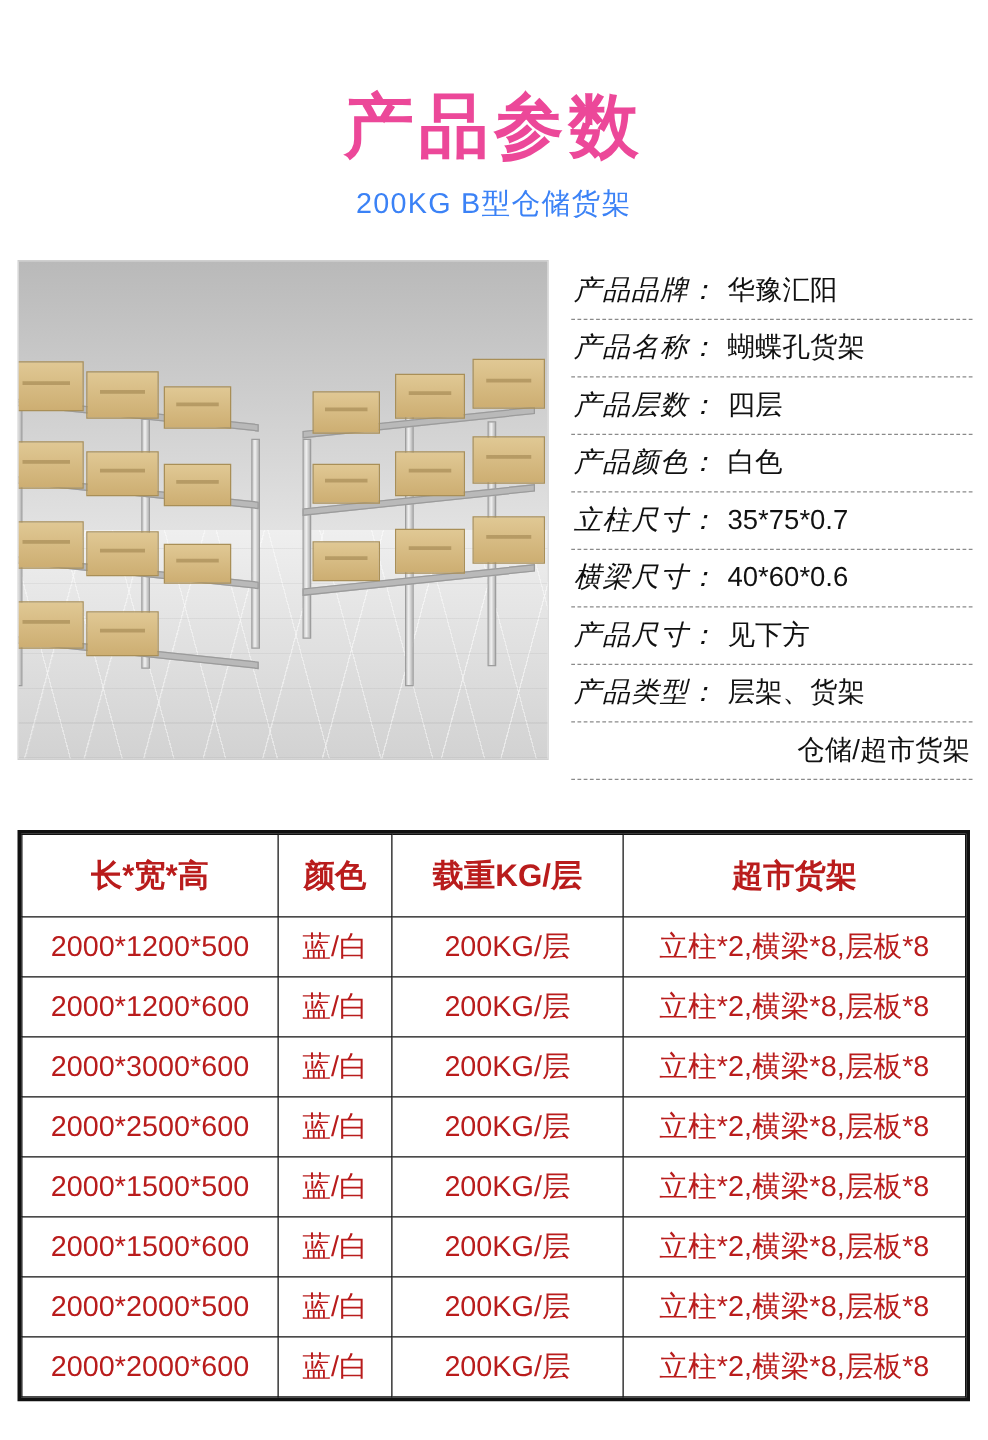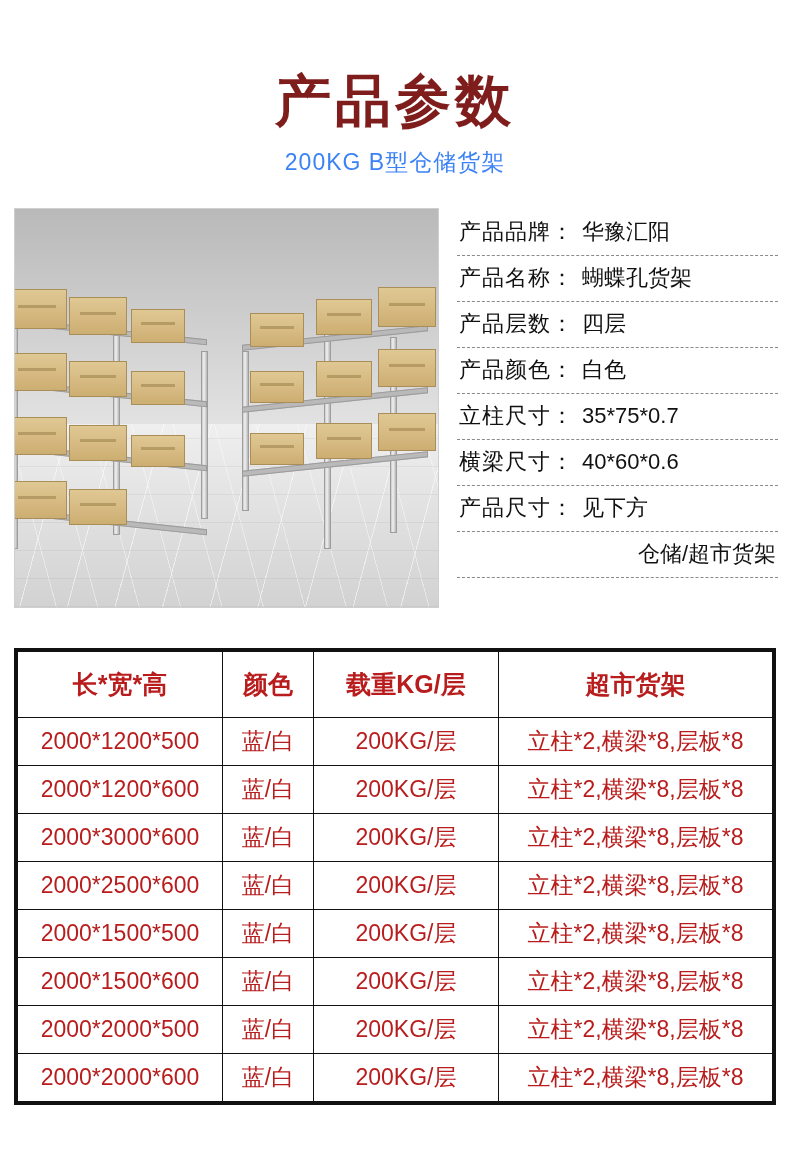--- a/index.html
+++ b/index.html
@@ -23,21 +23,21 @@
   
   .header {
     padding-top: 72px;
     text-align: center;
   }
   .title {
     font-size: 56px;
     font-weight: bold;
     letter-spacing: 4px;
     line-height: 1.05;
-    color: #7f1d1d;
+    color: #ec4899;
   }
   .subtitle {
     margin-top: 16px;
     font-size: 23px;
     color: #3b82f6;
     letter-spacing: 1px;
   }
 
   
   .spec-section {
@@ -128,20 +128,21 @@
     display: flex;
     align-items: baseline;
     border-bottom: 1px dashed #8a8a8a;
     padding: 7px 2px 8px 2px;
     font-size: 22px;
     color: #111;
     white-space: nowrap;
   }
   .spec-row .label {
     letter-spacing: 1px;
+    font-style: italic;
   }
   .spec-row .value {
     margin-left: 8px;
   }
   .spec-row.last {
     border-bottom: 1px dashed #8a8a8a;
     justify-content: flex-end;
   }
 
   
@@ -254,20 +255,24 @@
         <span class="value">35*75*0.7</span>
       </div>
       <div class="spec-row">
         <span class="label">横梁尺寸：</span>
         <span class="value">40*60*0.6</span>
       </div>
       <div class="spec-row">
         <span class="label">产品尺寸：</span>
         <span class="value">见下方</span>
       </div>
+      <div class="spec-row">
+        <span class="label">产品类型：</span>
+        <span class="value">层架、货架</span>
+      </div>
       <div class="spec-row last">
         <span class="value">仓储/超市货架</span>
       </div>
     </div>
 
   </div>
 
   <div class="table-wrap">
     <table class="specs">
       <thead>

